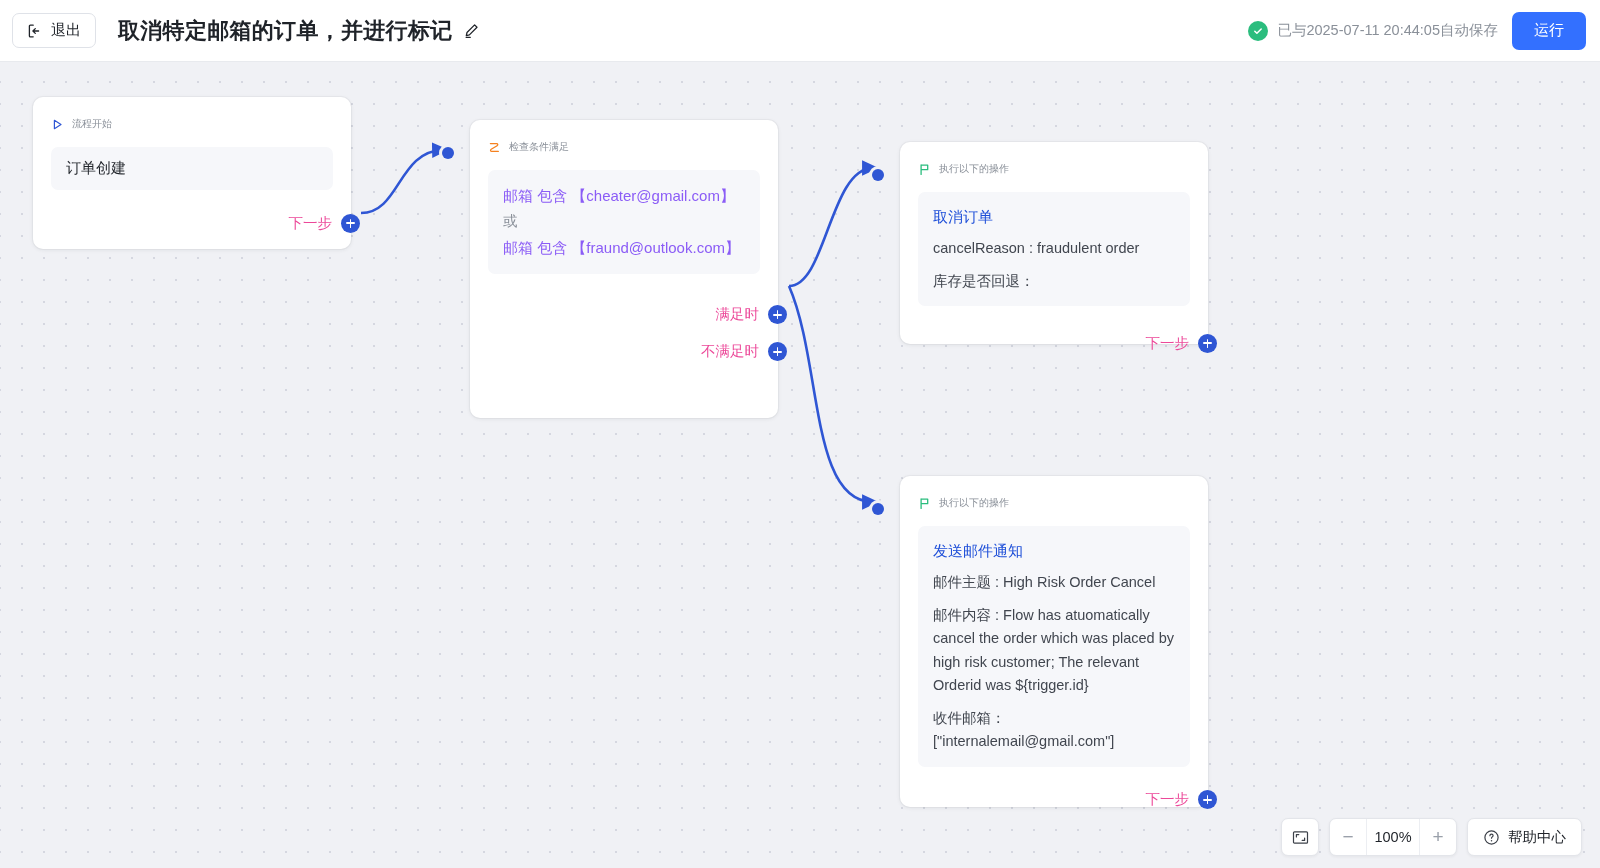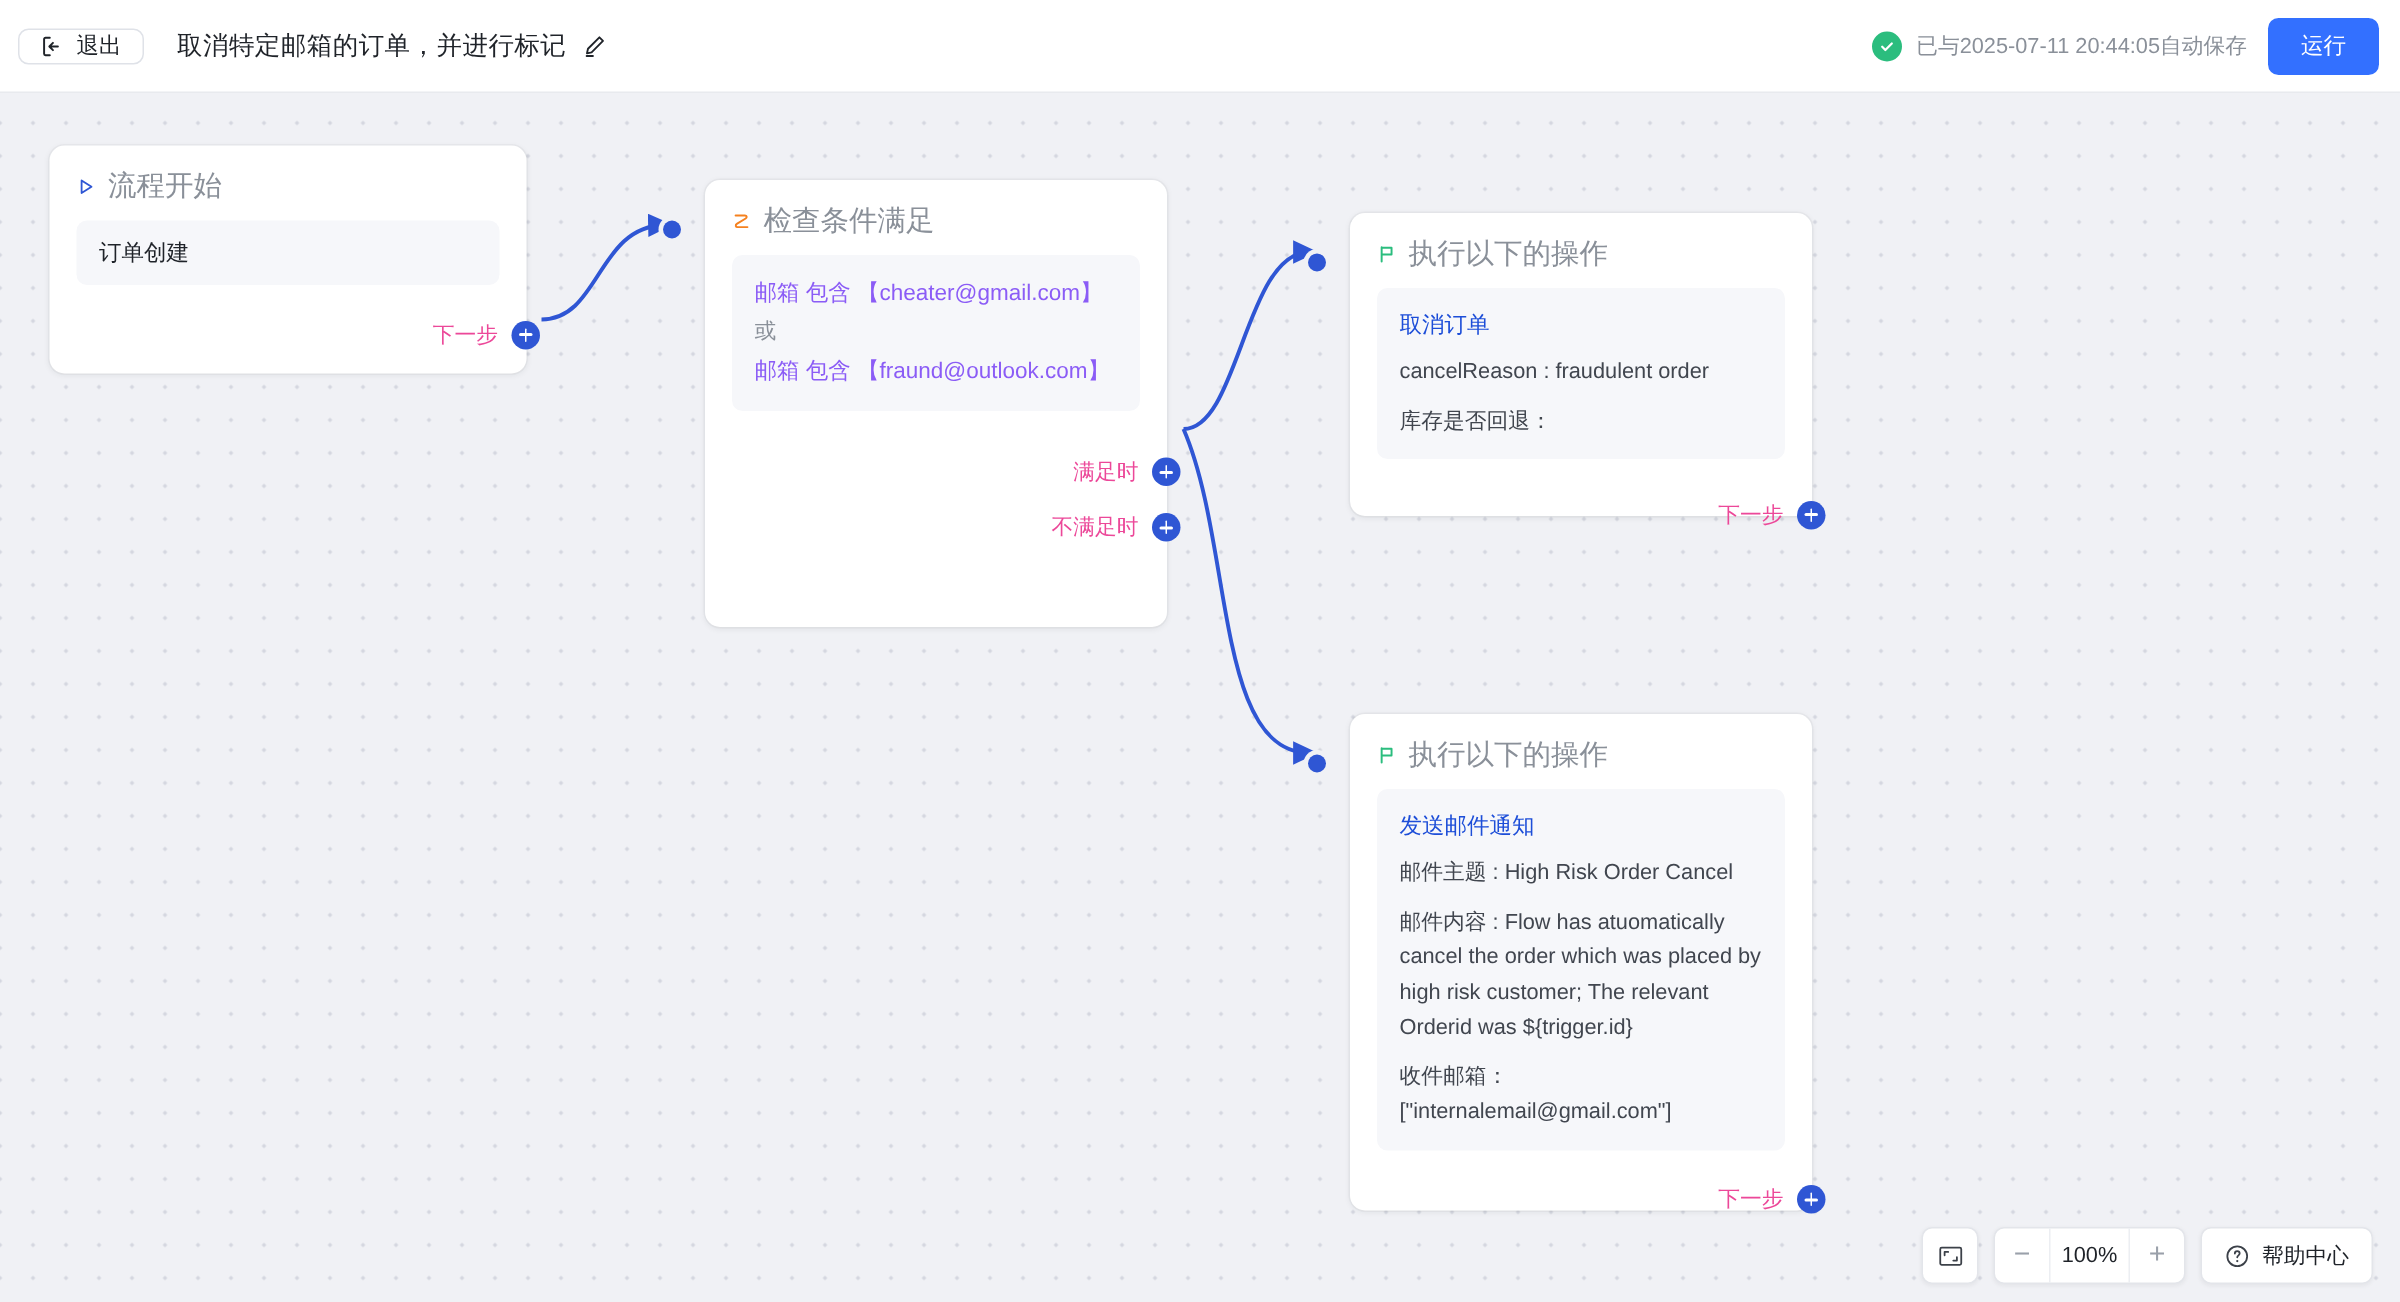--- a/index.html
+++ b/index.html
@@ -14,34 +14,34 @@
   .header {
     position: absolute; top: 0; left: 0;
     width: 1600px; height: 62px;
     background: #ffffff;
     border-bottom: 1px solid #e8eaee;
     display: flex; align-items: center;
     z-index: 50;
   }
   .exit-btn {
     margin-left: 12px;
-    height: 24px; min-width: 80px;
+    height: 35px; min-width: 80px;
     border: 1px solid #dfe2e8; border-radius: 7px;
     background: #fff;
     display: flex; align-items: center; justify-content: center;
     gap: 8px; padding: 0 14px;
     cursor: pointer;
   }
   .exit-btn .lbl { font-size: 15px; color: #1f2329; }
   .title-wrap {
     margin-left: 22px;
     display: flex; align-items: center; gap: 10px;
   }
   .title-wrap .doc-title {
-    font-size: 17px; font-weight: normal; color: #1f2329;
+    font-size: 22px; font-weight: bold; color: #1f2329;
     letter-spacing: .3px;
   }
   .pencil-btn { cursor: pointer; display: flex; align-items: center; }
   .header-right {
     margin-left: auto; display: flex; align-items: center; gap: 14px;
     padding-right: 14px;
   }
   .save-status { display: flex; align-items: center; gap: 9px; }
   .save-status .txt { font-size: 14.5px; color: #8a9099; }
   .check-circle {
@@ -75,21 +75,21 @@
     background: #ffffff;
     border-radius: 10px;
     box-shadow: 0 1px 4px rgba(31,35,41,.08), 0 0 0 1px rgba(31,35,41,.03);
     padding: 16px 18px 14px 18px;
   }
   .node-head {
     display: flex; align-items: center; gap: 8px;
     height: 22px;
   }
   .node-head .node-title {
-    font-size: 19px; color: #8a9099;
+    font-size: 10px; color: #8a9099;
   }
   .node-body {
     margin-top: 12px;
     background: #f6f7fa;
     border-radius: 7px;
     padding: 13px 15px;
   }
   .node-body .primary {
     font-size: 15px; color: #1d4ed8; line-height: 1.55;
   }

